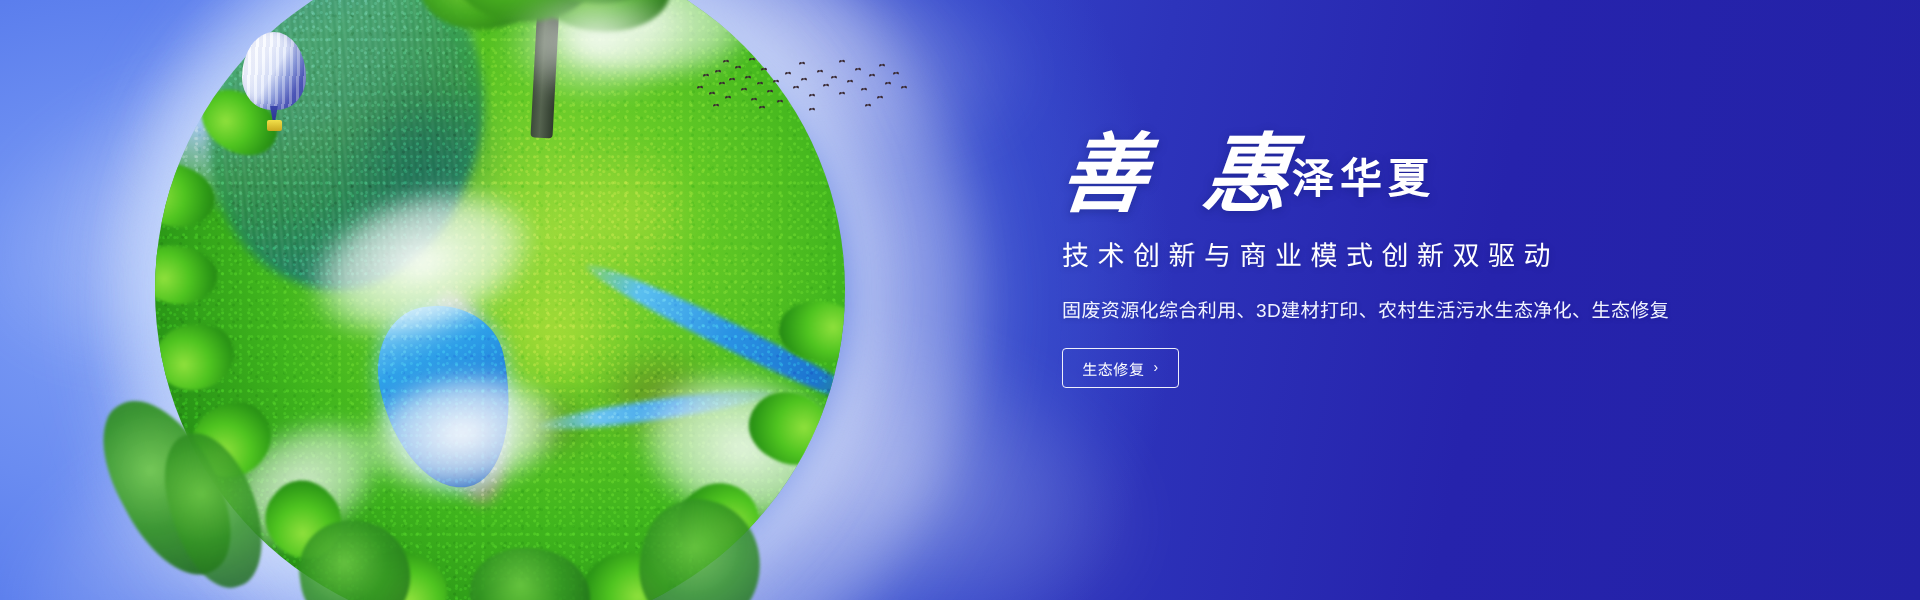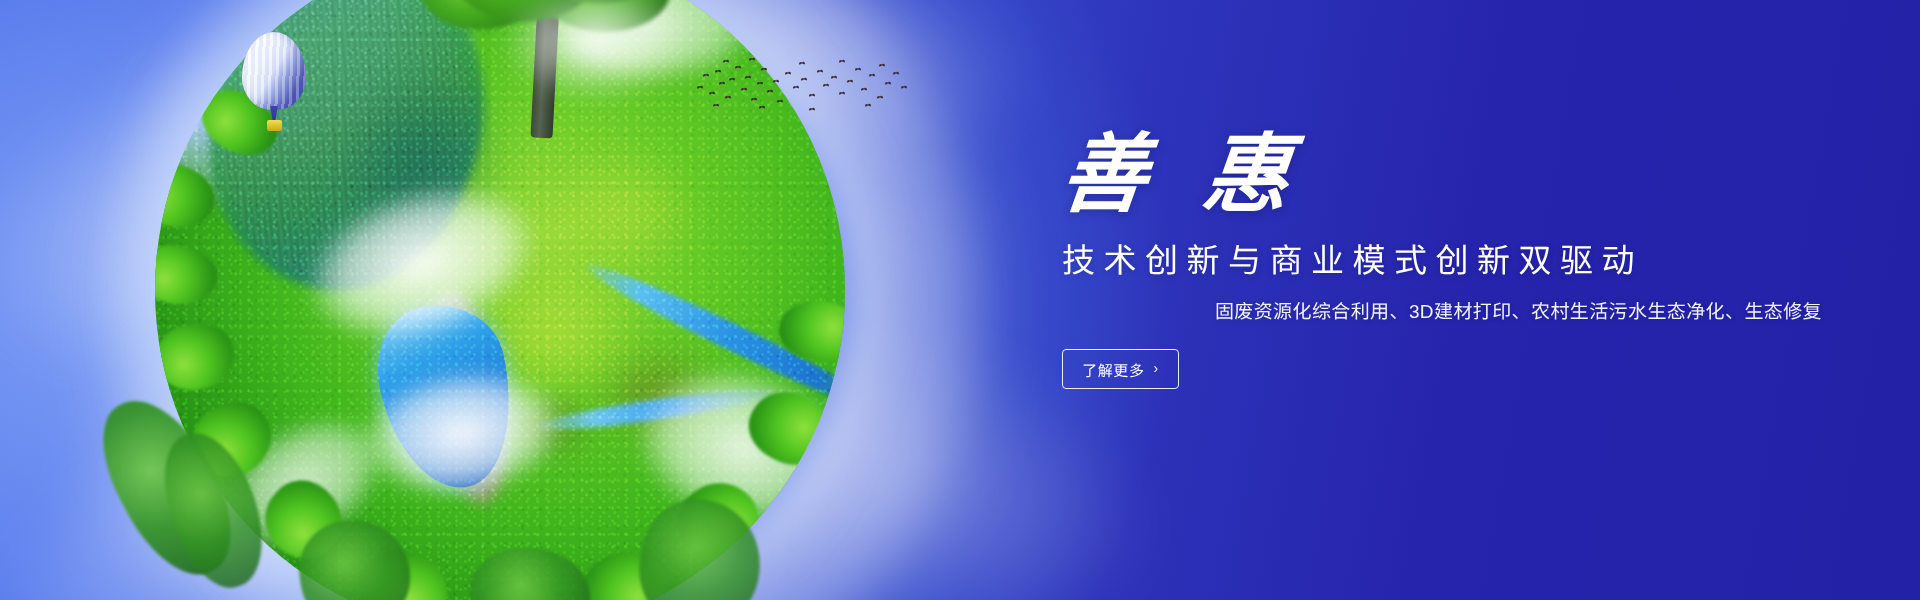--- a/index.html
+++ b/index.html
@@ -207,28 +207,27 @@
   }
   .hl-rest{
     font-family:"Liberation Serif","DejaVu Serif",serif;
     font-size:42px;font-weight:700;letter-spacing:6px;
     padding-bottom:12px;
   }
   .hl-gap{width:54px;}
 
   .subhead{
     margin-top:22px;color:#ffffff;
-    font-size:33px;font-weight:400;letter-spacing:8.5px;white-space:nowrap;
+    font-size:27px;font-weight:400;letter-spacing:8.5px;white-space:nowrap;
     text-shadow:0 1px 6px rgba(10,20,90,.28);
   }
   .desc{
-    margin-top:14px;color:#f2f4ff;
+    margin-top:22px;color:#f2f4ff;
     font-size:19px;font-weight:400;letter-spacing:.4px;white-space:nowrap;
     text-shadow:0 1px 5px rgba(10,20,90,.25);
-    text-align:right;
   }
 
   .cta{
     margin-top:26px;display:inline-flex;align-items:center;justify-content:center;gap:9px;
     width:115px;height:38px;
     border:1px solid rgba(255,255,255,.92);border-radius:4px;
     color:#ffffff;font-size:15px;letter-spacing:.6px;
     background:transparent;cursor:pointer;
     box-sizing:content-box;padding:0 0;
   }
@@ -359,26 +358,27 @@
 
   <div class="content">
 
     <div class="headline">
       <span class="hl-group">
         <span class="hl-big">善</span>
       </span>
       <span class="hl-gap"></span>
       <span class="hl-group">
         <span class="hl-big">惠</span>
+        <span class="hl-rest">泽华夏</span>
       </span>
     </div>
 
     <div class="subhead">技术创新与商业模式创新双驱动</div>
 
     <div class="desc">固废资源化综合利用、3D建材打印、农村生活污水生态净化、生态修复</div>
 
     <div class="cta">
-      <span class="cta-label">了解更多</span>
+      <span class="cta-label">生态修复</span>
       <span class="cta-chev">›</span>
     </div>
 
   </div>
 </div>
 
 </body></html>

